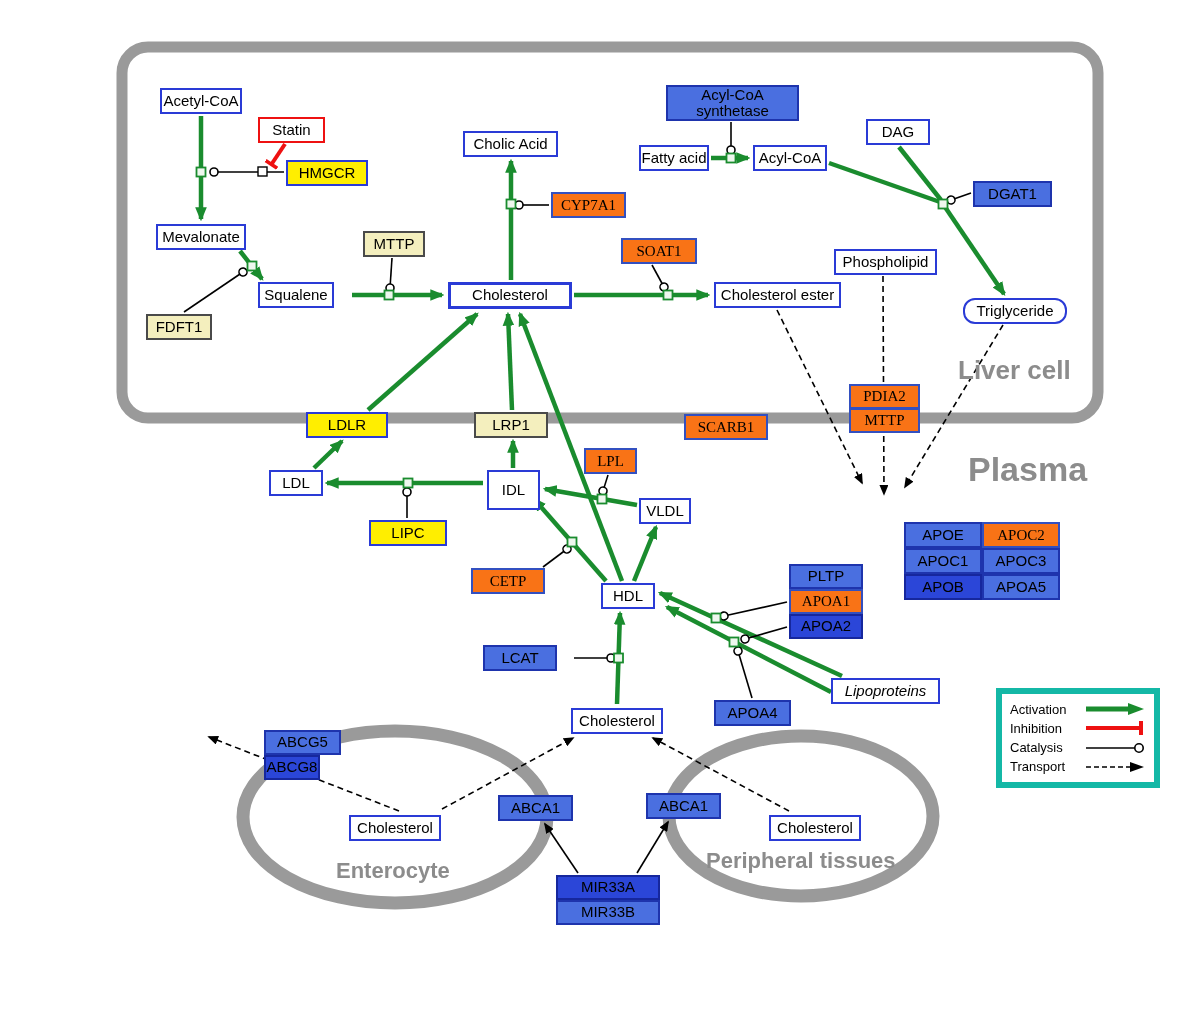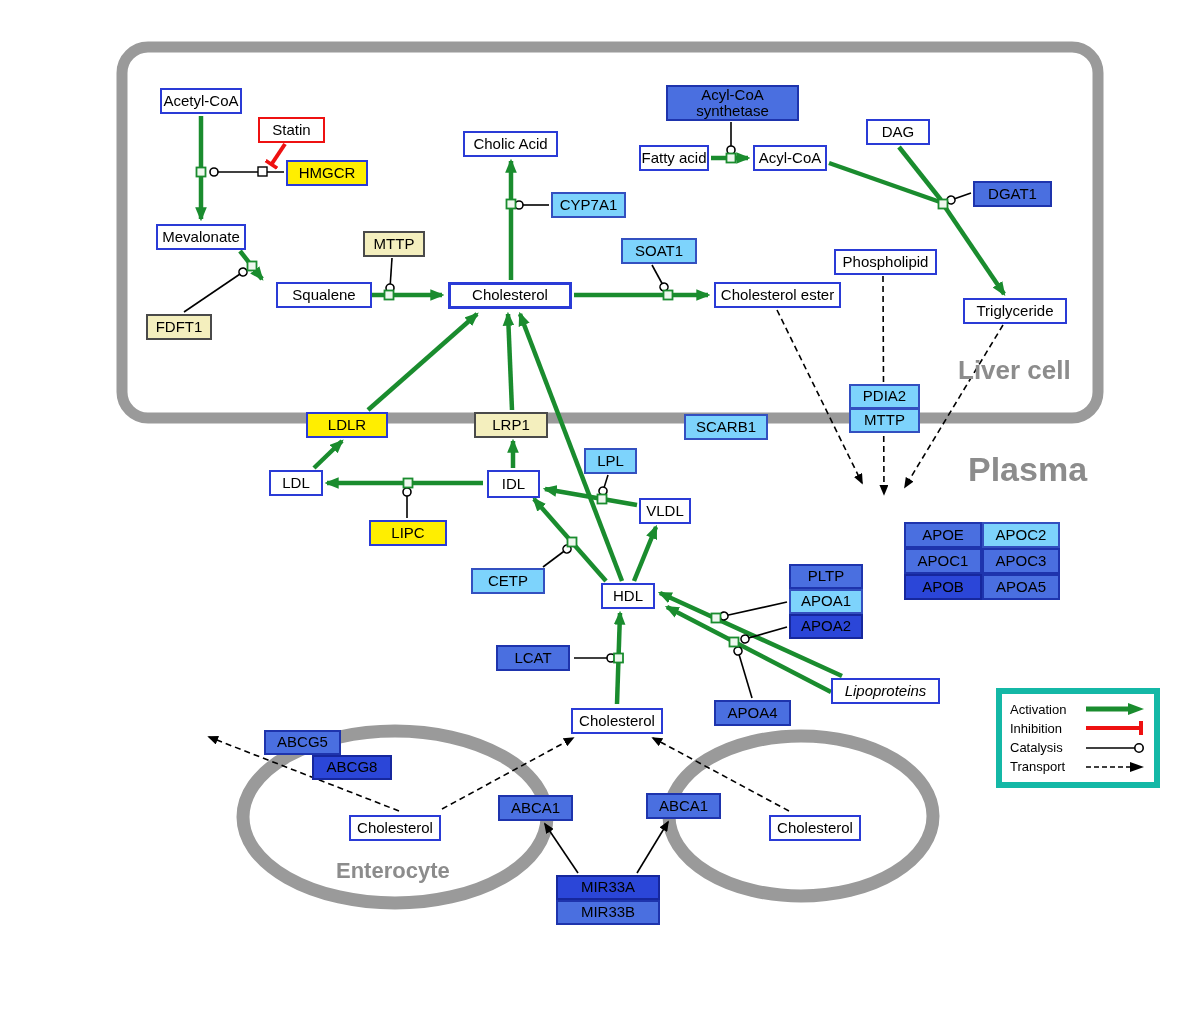--- a/index.html
+++ b/index.html
@@ -6,21 +6,21 @@
   #canvas { position:relative; width:1200px; height:1013px; background:#fff; overflow:hidden;
             font-family:"Liberation Sans",sans-serif; }
   #edges { position:absolute; left:0; top:0; z-index:1; }
   .node { position:absolute; z-index:2; box-sizing:border-box; display:flex; align-items:center;
           justify-content:center; text-align:center; font-size:15px; color:#000;
           border:2px solid #2a3bd6; background:#fff; line-height:1.08; }
   .thick { border-width:3px; }
   .red-border { border-color:#ee1111; }
   .yellow { background:#ffee00; }
   .cream  { background:#f4efbe; border-color:#4a4a4a; }
-  .lblue  { background:#7dd3fc; border-color:#3350c0; }
+  .lblue  { background:#f97316; border-color:#3350c0;font-family:Liberation Serif, serif; }
   .mblue  { background:#4a6fe0; border-color:#1e34ad; }
   .dblue  { background:#2b46d8; border-color:#16279d; }
   .rlabel { position:absolute; z-index:2; font-weight:bold; color:#8c8c8c; }
   .act { stroke:#1a8c2e; stroke-width:4.5; fill:none; }
   .cat { stroke:#000; stroke-width:1.6; fill:none; }
   .inh { stroke:#ee1111; stroke-width:4; fill:none; }
   .trn { stroke:#000; stroke-width:1.6; stroke-dasharray:6 4; fill:none; }
   .sq  { fill:#eef7ee; stroke:#1a8c2e; stroke-width:1.8; }
   .membrane { stroke:#9a9a9a; fill:none; }
   .legend { position:absolute; z-index:3; left:996px; top:688px; width:164px; height:100px;
@@ -115,70 +115,71 @@
     <rect class="sq" x="597.5" y="494.5" width="9" height="9"></rect>
     <rect class="sq" x="567.5" y="537.5" width="9" height="9"></rect>
     <rect class="sq" x="711.5" y="613.5" width="9" height="9"></rect>
     <rect class="sq" x="729.5" y="637.5" width="9" height="9"></rect>
     <rect class="sq" x="614" y="653.5" width="9" height="9"></rect>
   </svg>
 
   <div class="rlabel" style="left:958px;top:355px;font-size:26px;">Liver cell</div>
   <div class="rlabel" style="left:968px;top:450px;font-size:34px;">Plasma</div>
   <div class="rlabel" style="left:336px;top:858px;font-size:22px;">Enterocyte</div>
+  <div class="rlabel" style="left:706px;top:848px;font-size:22px;">Peripheral tissues</div>
 
   <div class="node" style="left:160px;top:88px;width:82px;height:26px;">Acetyl-CoA</div>
   <div class="node red-border" style="left:258px;top:117px;width:67px;height:26px;">Statin</div>
   <div class="node yellow" style="left:286px;top:160px;width:82px;height:26px;">HMGCR</div>
   <div class="node" style="left:156px;top:224px;width:90px;height:26px;">Mevalonate</div>
   <div class="node cream" style="left:363px;top:231px;width:62px;height:26px;">MTTP</div>
   <div class="node cream" style="left:146px;top:314px;width:66px;height:26px;">FDFT1</div>
-  <div class="node" style="left:276px;top:282px;width:96px;height:26px;">Squalene</div>
+  <div class="node" style="left:258px;top:282px;width:76px;height:26px;">Squalene</div>
   <div class="node" style="left:463px;top:131px;width:95px;height:26px;">Cholic Acid</div>
   <div class="node lblue" style="left:551px;top:192px;width:75px;height:26px;">CYP7A1</div>
   <div class="node thick" style="left:448px;top:282px;width:124px;height:27px;">Cholesterol</div>
   <div class="node lblue" style="left:621px;top:238px;width:76px;height:26px;">SOAT1</div>
   <div class="node" style="left:714px;top:282px;width:127px;height:26px;">Cholesterol ester</div>
   <div class="node mblue" style="left:666px;top:85px;width:133px;height:36px;padding:0 6px;">Acyl-CoA synthetase</div>
   <div class="node" style="left:639px;top:145px;width:70px;height:26px;">Fatty acid</div>
   <div class="node" style="left:753px;top:145px;width:74px;height:26px;">Acyl-CoA</div>
   <div class="node" style="left:866px;top:119px;width:64px;height:26px;">DAG</div>
   <div class="node mblue" style="left:973px;top:181px;width:79px;height:26px;">DGAT1</div>
   <div class="node" style="left:834px;top:249px;width:103px;height:26px;">Phospholipid</div>
-  <div class="node" style="left:963px;top:298px;width:104px;height:26px;">Triglyceride</div>
+  <div class="node" style="left:963px;top:298px;width:104px;height:26px;border-radius:12px;">Triglyceride</div>
 
   <div class="node yellow" style="left:306px;top:412px;width:82px;height:26px;">LDLR</div>
   <div class="node cream" style="left:474px;top:412px;width:74px;height:26px;">LRP1</div>
   <div class="node lblue" style="left:684px;top:414px;width:84px;height:26px;">SCARB1</div>
   <div class="node lblue" style="left:849px;top:384px;width:71px;height:25px;">PDIA2</div>
   <div class="node lblue" style="left:849px;top:408px;width:71px;height:25px;">MTTP</div>
 
   <div class="node" style="left:269px;top:470px;width:54px;height:26px;">LDL</div>
-  <div class="node" style="left:487px;top:470px;width:53px;height:28px;">IDL</div>
+  <div class="node" style="left:487px;top:470px;width:53px;height:40px;">IDL</div>
   <div class="node lblue" style="left:584px;top:448px;width:53px;height:26px;">LPL</div>
   <div class="node" style="left:639px;top:498px;width:52px;height:26px;">VLDL</div>
   <div class="node yellow" style="left:369px;top:520px;width:78px;height:26px;">LIPC</div>
   <div class="node lblue" style="left:471px;top:568px;width:74px;height:26px;">CETP</div>
   <div class="node" style="left:601px;top:583px;width:54px;height:26px;">HDL</div>
-  <div class="node mblue" style="left:496px;top:645px;width:74px;height:26px;">LCAT</div>
+  <div class="node mblue" style="left:483px;top:645px;width:74px;height:26px;">LCAT</div>
   <div class="node mblue" style="left:789px;top:564px;width:74px;height:25px;">PLTP</div>
   <div class="node lblue" style="left:789px;top:589px;width:74px;height:25px;">APOA1</div>
   <div class="node dblue" style="left:789px;top:614px;width:74px;height:25px;">APOA2</div>
   <div class="node mblue" style="left:714px;top:700px;width:77px;height:26px;">APOA4</div>
   <div class="node" style="left:831px;top:678px;width:109px;height:26px;font-style:italic;">Lipoproteins</div>
 
   <div class="node mblue" style="left:904px;top:522px;width:78px;height:26px;">APOE</div>
   <div class="node lblue" style="left:982px;top:522px;width:78px;height:26px;">APOC2</div>
   <div class="node mblue" style="left:904px;top:548px;width:78px;height:26px;">APOC1</div>
   <div class="node mblue" style="left:982px;top:548px;width:78px;height:26px;">APOC3</div>
   <div class="node dblue" style="left:904px;top:574px;width:78px;height:26px;">APOB</div>
   <div class="node mblue" style="left:982px;top:574px;width:78px;height:26px;">APOA5</div>
 
   <div class="node mblue" style="left:264px;top:730px;width:77px;height:25px;">ABCG5</div>
-  <div class="node dblue" style="left:264px;top:755px;width:80px;height:25px;margin-left:48px;">ABCG8</div>
+  <div class="node dblue" style="left:264px;top:755px;width:56px;height:25px;">ABCG8</div>
   <div class="node" style="left:349px;top:815px;width:92px;height:26px;">Cholesterol</div>
   <div class="node mblue" style="left:498px;top:795px;width:75px;height:26px;">ABCA1</div>
   <div class="node mblue" style="left:646px;top:793px;width:75px;height:26px;">ABCA1</div>
   <div class="node" style="left:571px;top:708px;width:92px;height:26px;">Cholesterol</div>
   <div class="node" style="left:769px;top:815px;width:92px;height:26px;">Cholesterol</div>
   <div class="node dblue" style="left:556px;top:875px;width:104px;height:25px;">MIR33A</div>
   <div class="node mblue" style="left:556px;top:900px;width:104px;height:25px;">MIR33B</div>
 
   <div class="legend">
     <div class="lrow">

